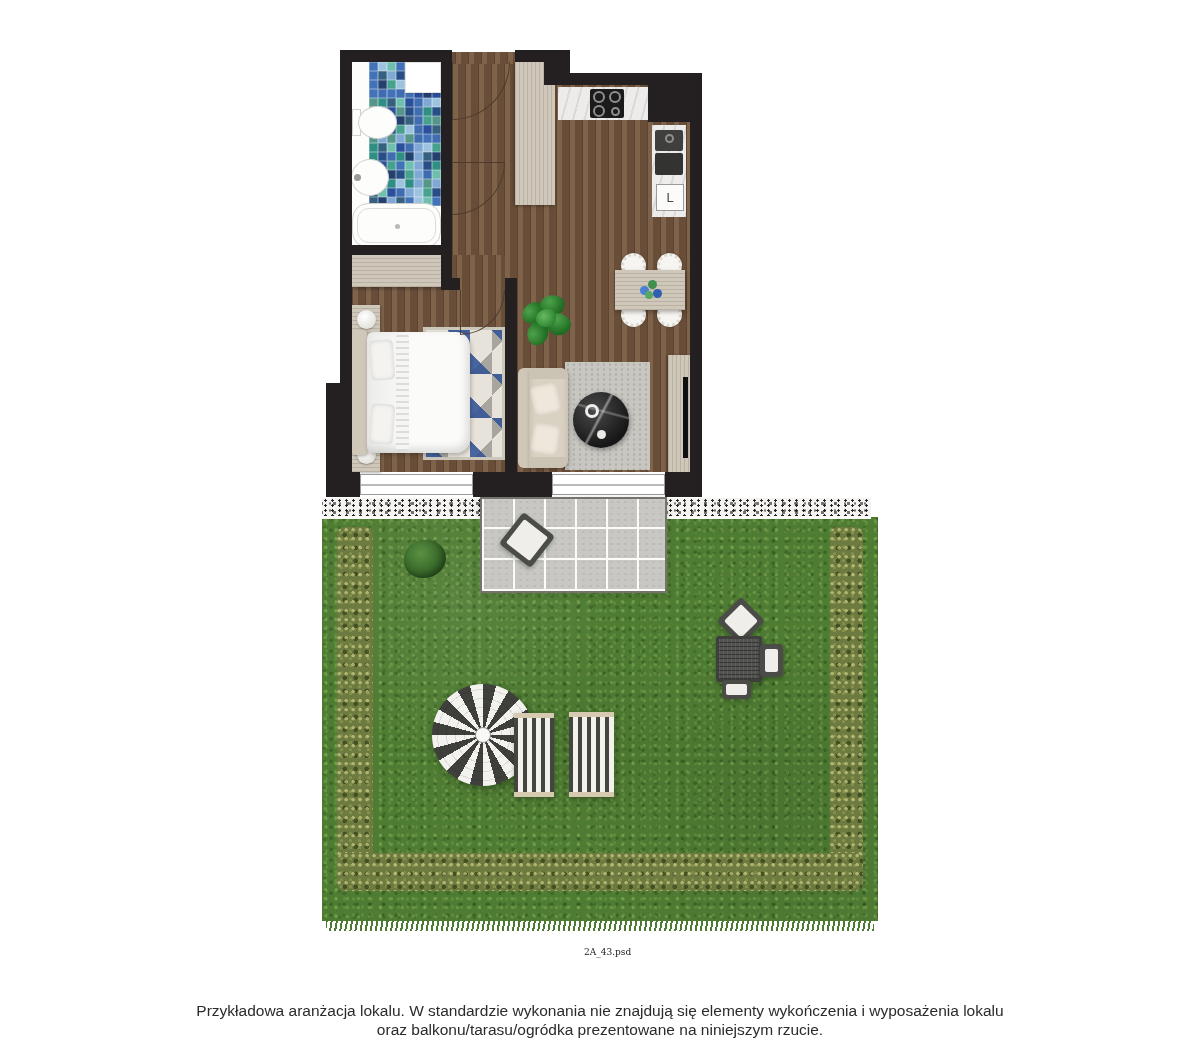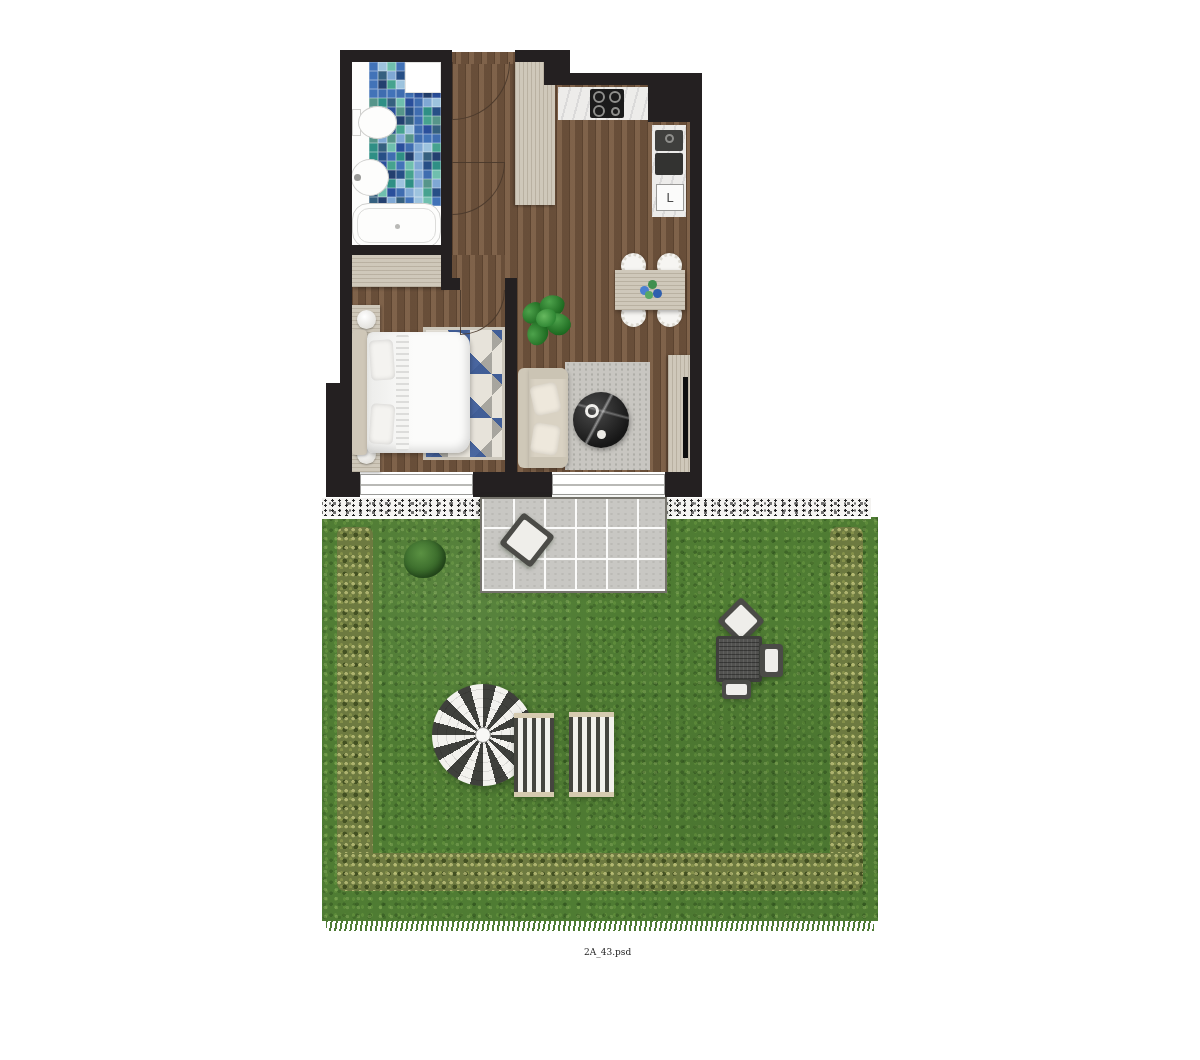--- a/index.html
+++ b/index.html
@@ -353,14 +353,18 @@
     </div>
 
     <div class="abs umbrella" style="left:432px;top:194px;width:102px;height:102px;">
       <div class="abs" style="left:43px;top:43px;width:16px;height:16px;border-radius:50%;background:#f8f8f6;border:1px solid #8f8f8c;box-sizing:border-box;"></div>
     </div>
     <div class="abs deckchair" style="left:514px;top:223px;width:40px;height:84px;"></div>
     <div class="abs deckchair" style="left:569px;top:222px;width:45px;height:85px;"></div>
   </div>
 
   <div id="file-label">2A_43.psd</div>
+  <div id="caption">
+    <div>Przykładowa aranżacja lokalu. W standardzie wykonania nie znajdują się elementy wykończenia i wyposażenia lokalu</div>
+    <div>oraz balkonu/tarasu/ogródka prezentowane na niniejszym rzucie.</div>
+  </div>
 
 </div>
 
 </body></html>

